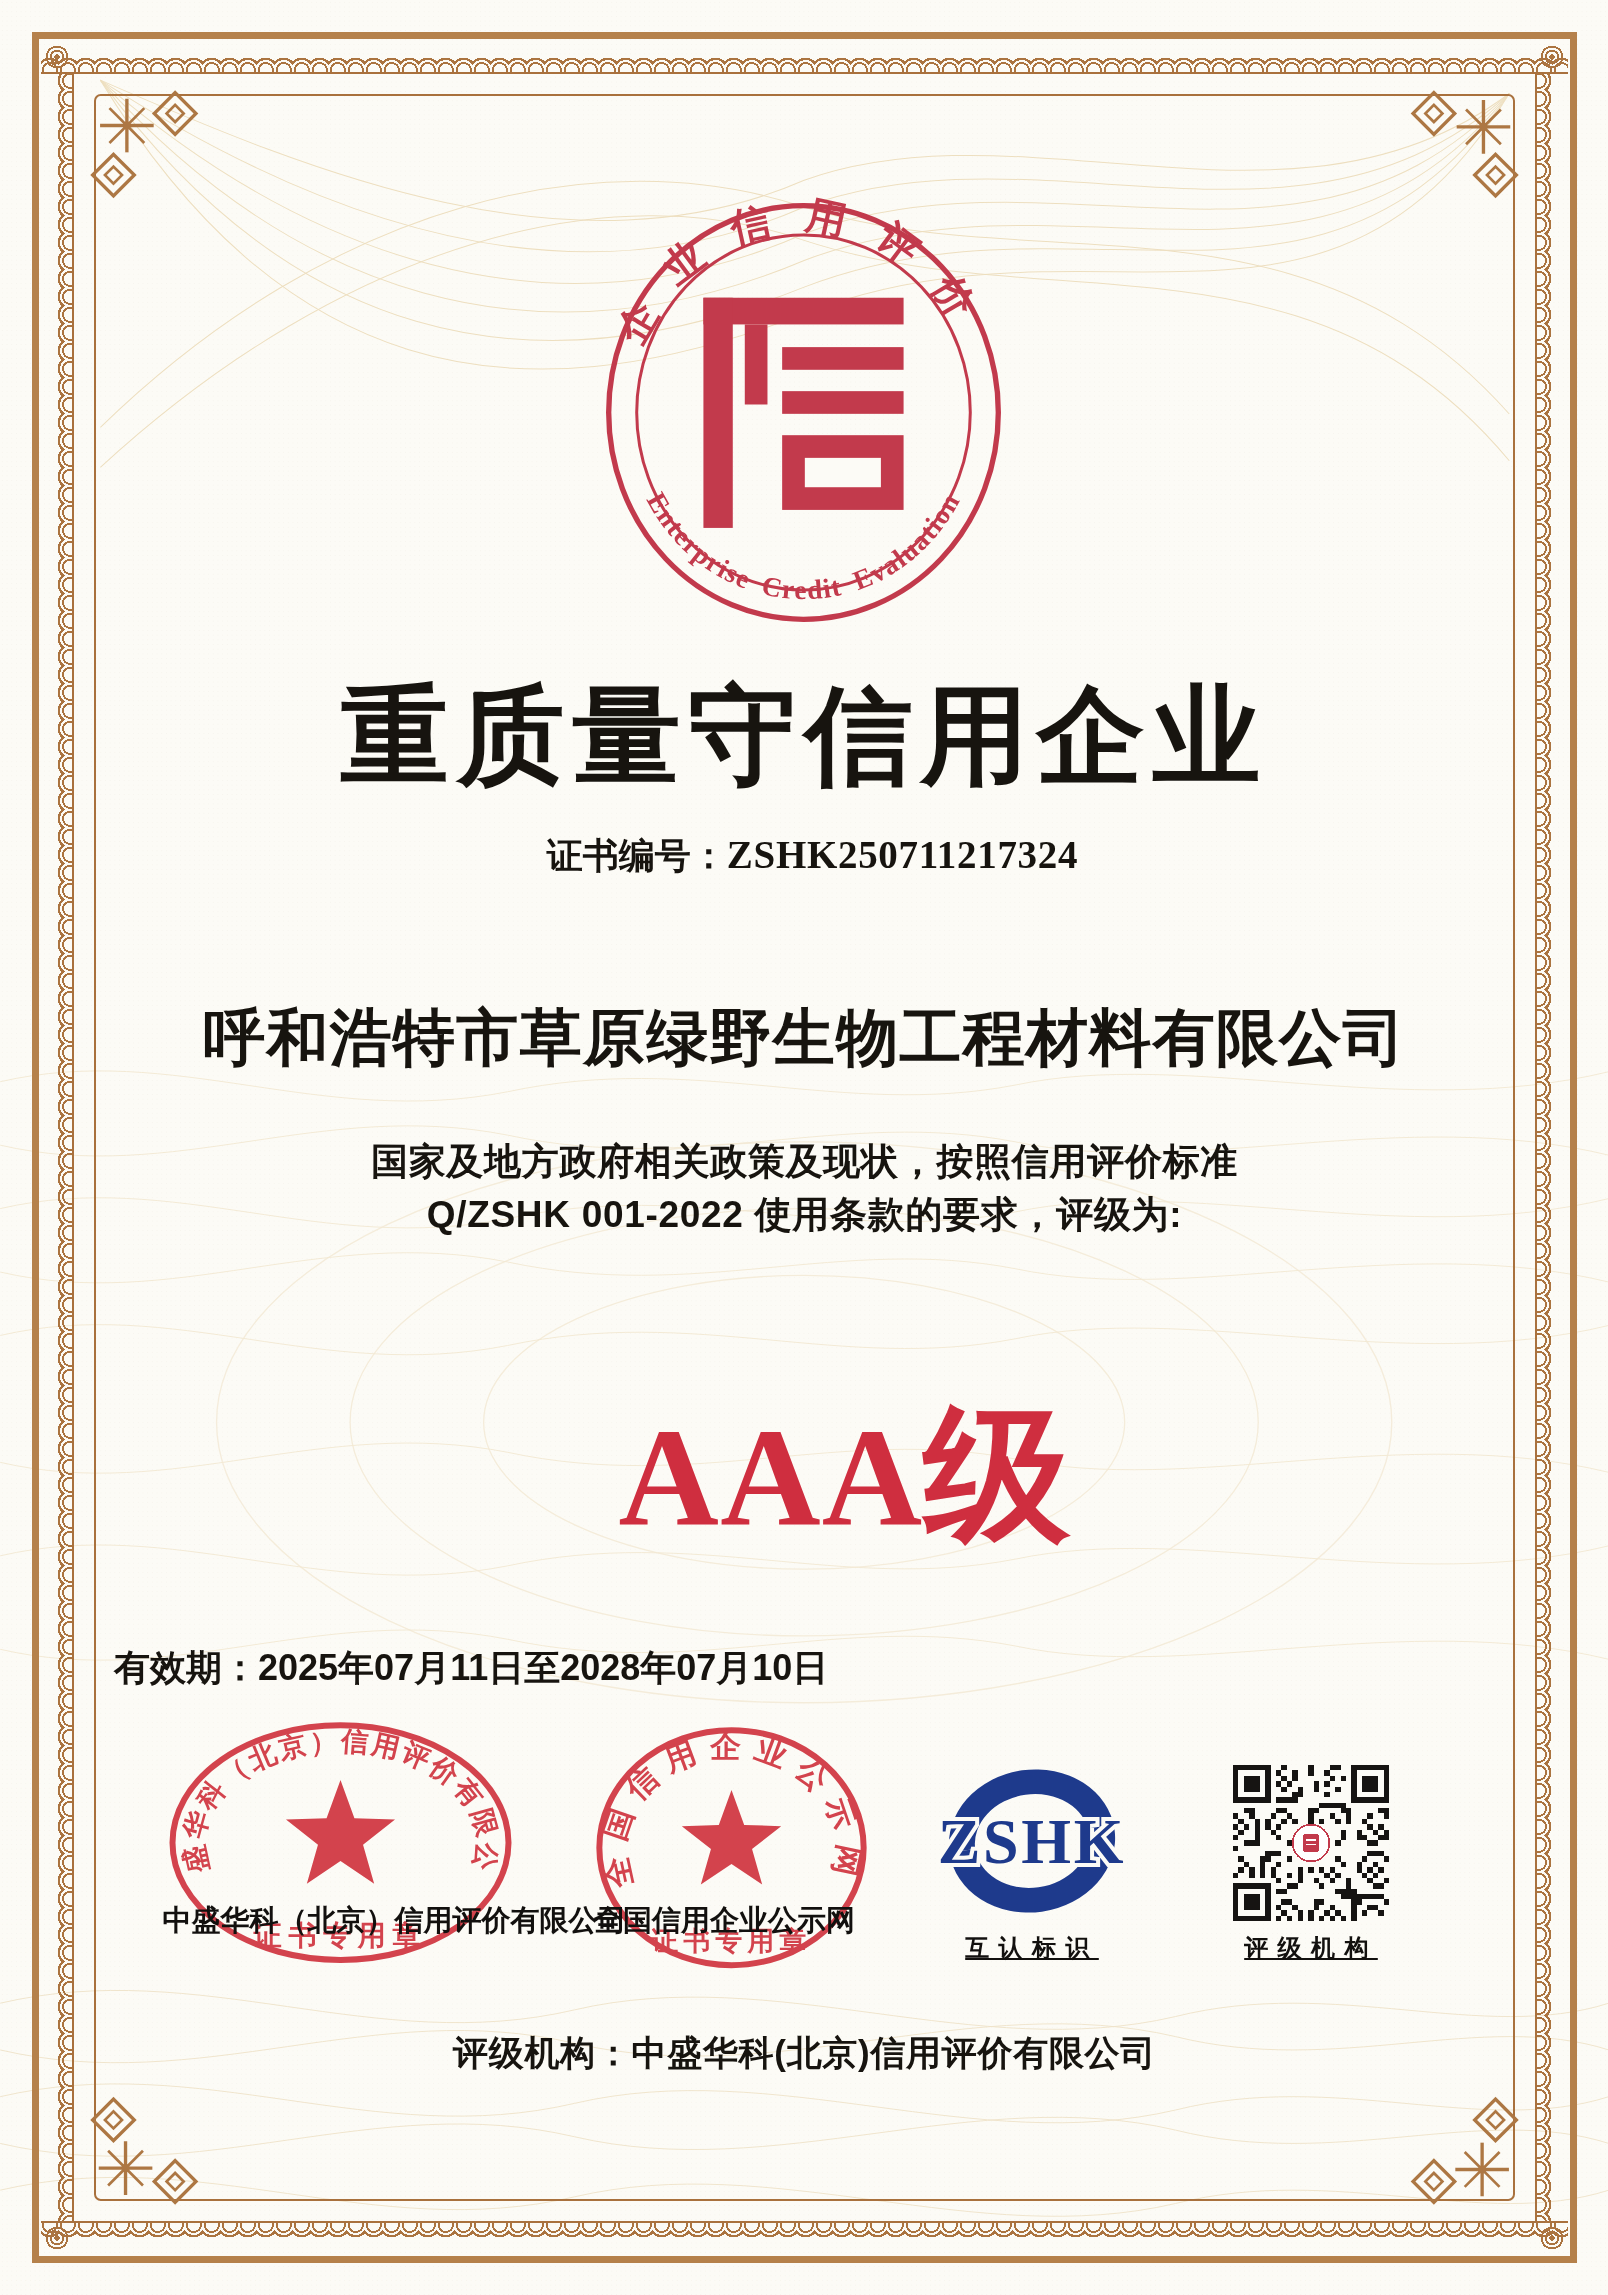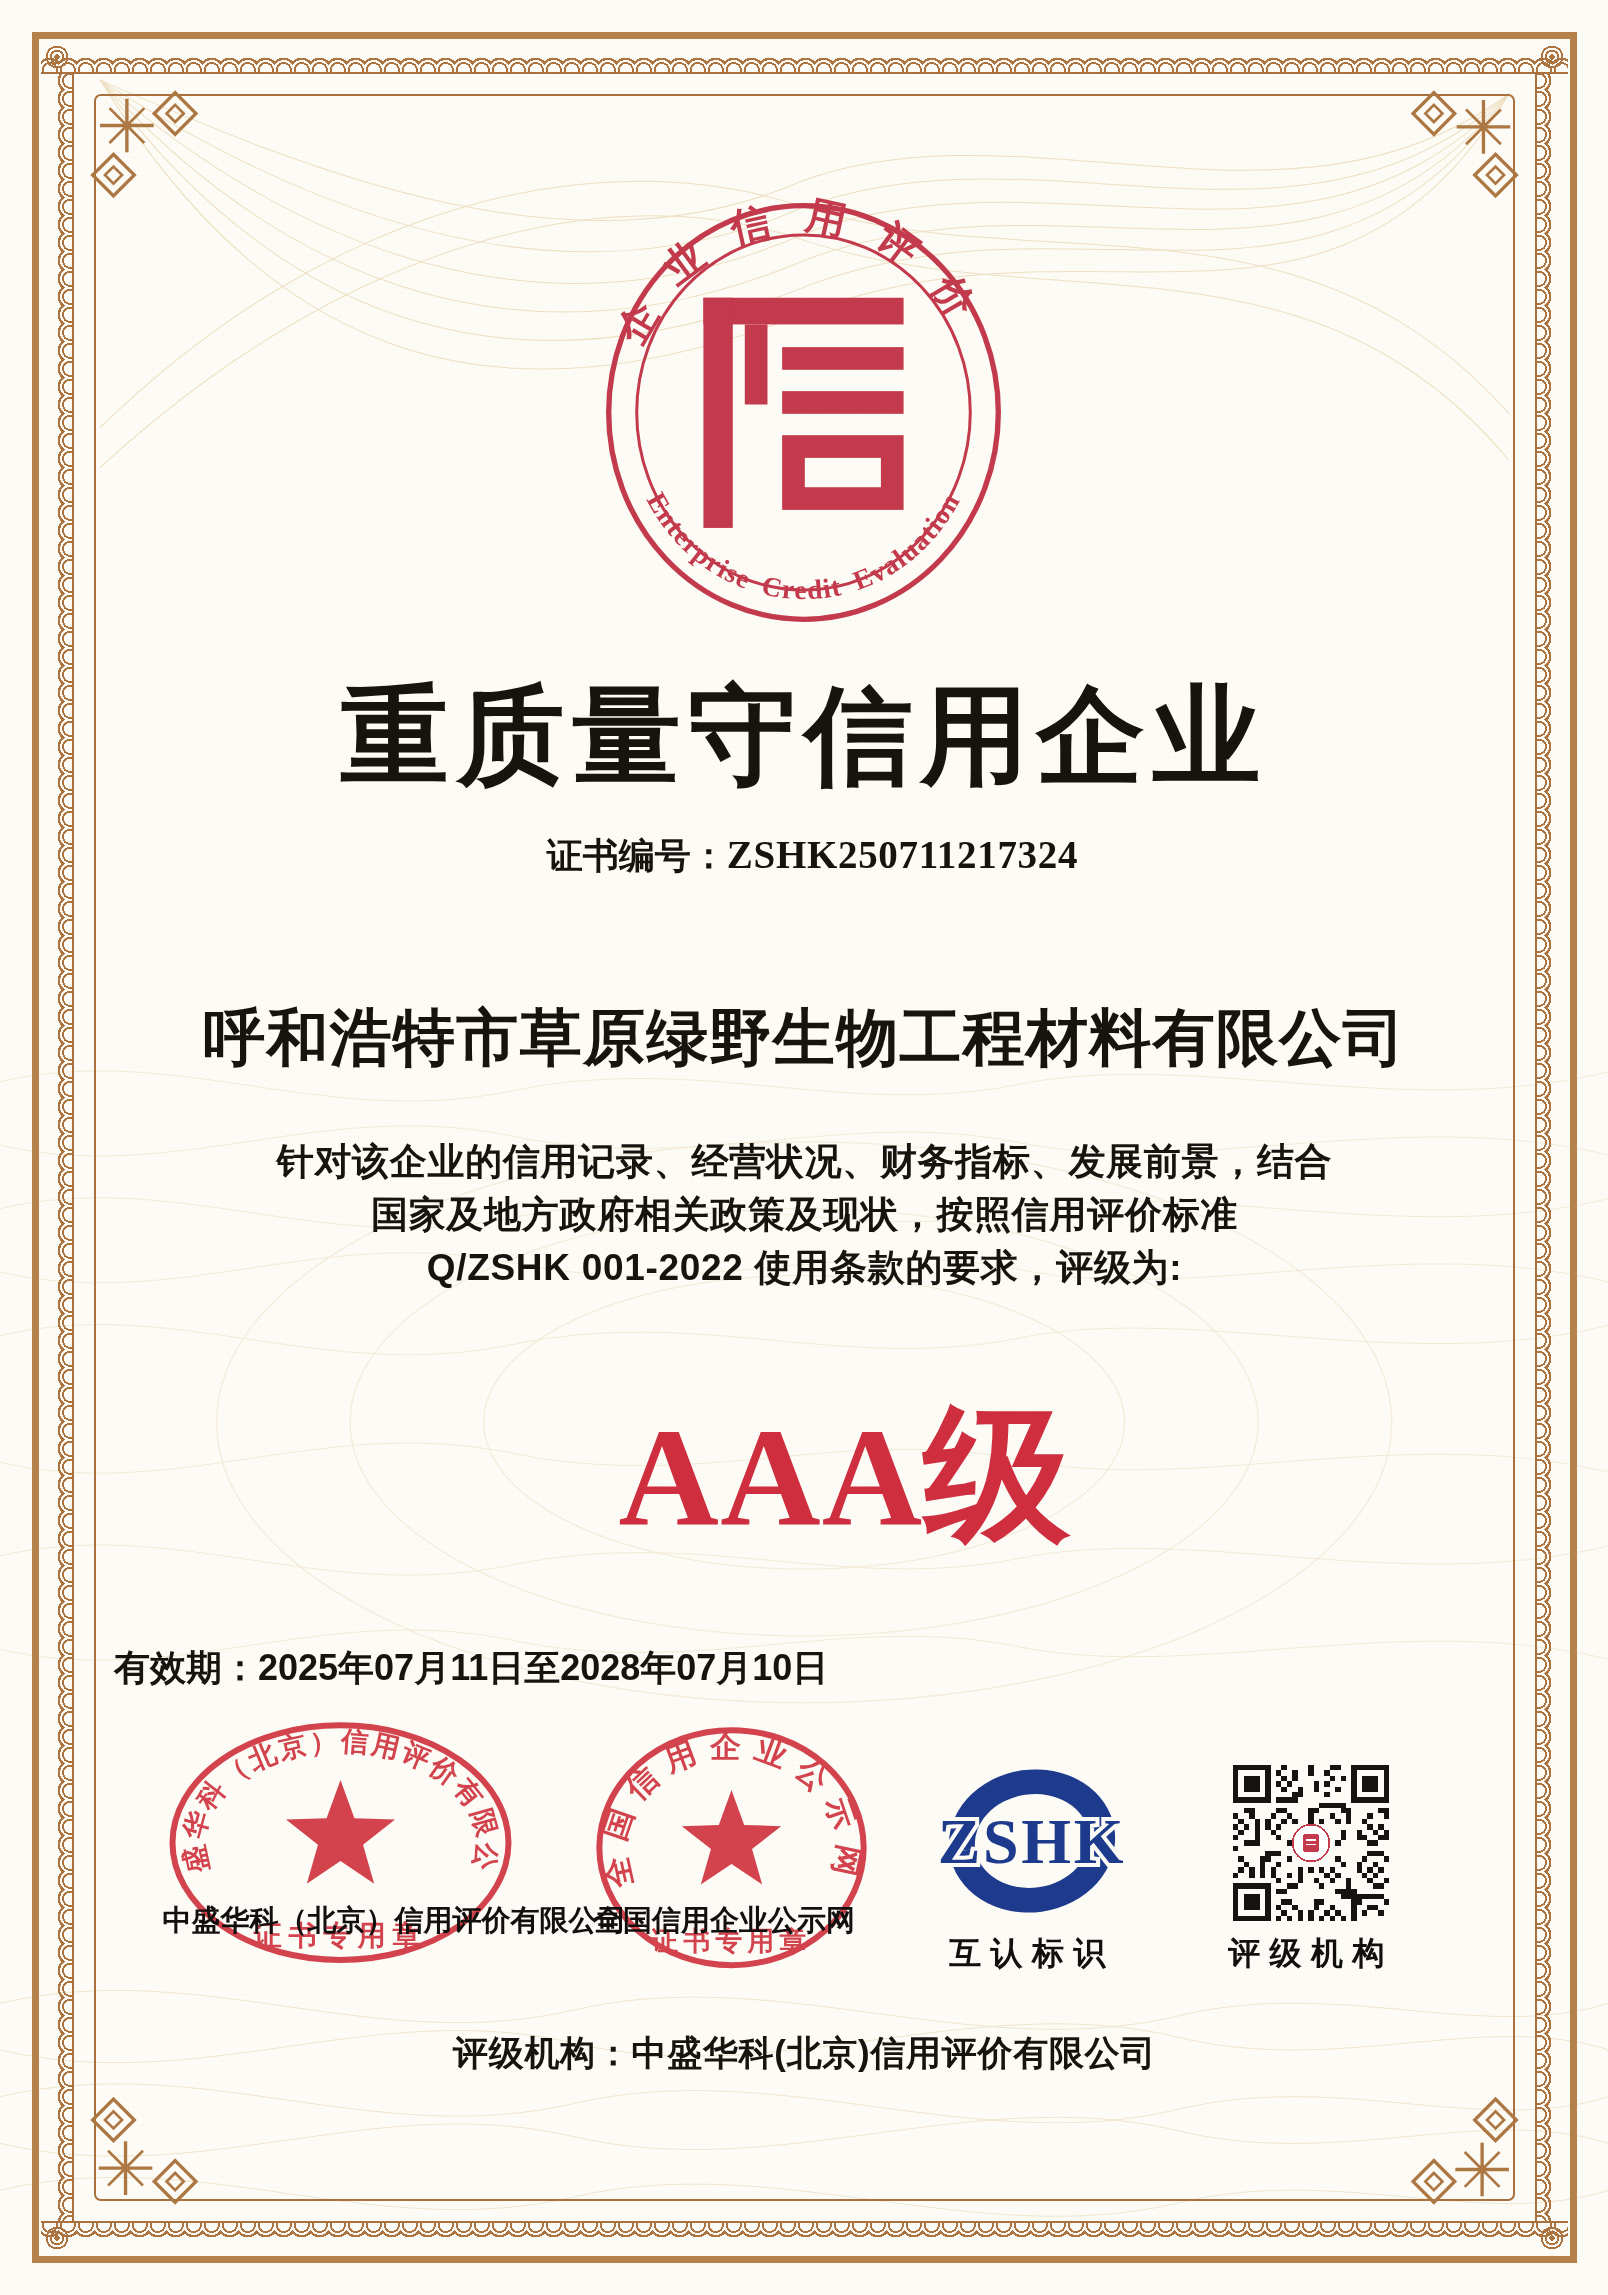--- a/index.html
+++ b/index.html
@@ -35,21 +35,21 @@
   .certline{font-size:36px;font-weight:700;}
   .certline .num{font-family:"Liberation Serif",serif;font-weight:700;font-size:39px;letter-spacing:0.7px;}
   .company{font-size:62px;font-weight:900;letter-spacing:1.3px;}
   .bodytext{font-size:37px;font-weight:700;line-height:53px;letter-spacing:0.7px;}
   .rating{z-index:2;}
   .rating .grade{font-family:"Liberation Serif",serif;font-weight:700;font-size:139px;color:#cf2e3f;letter-spacing:1.3px;}
   .rating .suffix{font-weight:900;font-size:147px;color:#cf2e3f;}
   .validity{position:absolute;left:114px;top:1644px;font-size:36px;font-weight:700;z-index:2;}
   .caption{position:absolute;font-weight:700;color:#12100e;z-index:4;text-align:center;}
   .cap-stamp{top:1901px;font-size:29px;}
-  .cap-small{top:1932px;font-size:32px;letter-spacing:9.4px;}
+  .cap-small{top:1932px;font-size:24px;letter-spacing:9.4px;text-decoration:underline;}
   .footer{font-size:35px;font-weight:700;z-index:2;letter-spacing:0.7px;}
   .bg{position:absolute;left:0;top:0;z-index:0;pointer-events:none;}
   .stampsvg{position:absolute;z-index:3;opacity:.95;}
   .logosvg{position:absolute;z-index:3;}
 </style>
 </head>
 <body>
 
 <div class="page">
 
@@ -202,21 +202,20 @@
 
   <div class="center-line title" style="top:679px;">重质量守信用企业</div>
 
   <div class="center-line certline" style="top:832px;padding-left:8px;">
     <span>证书编号：</span><span class="num">ZSHK250711217324</span>
   </div>
 
   <div class="center-line company" style="top:996px;">呼和浩特市草原绿野生物工程材料有限公司</div>
 
   <div class="center-line bodytext" style="top:1135px;">
-    <div>针对该企业的信用记录、经营状况、财务指标、发展前景，结合</div>
     <div>国家及地方政府相关政策及现状，按照信用评价标准</div>
     <div>Q/ZSHK 001-2022 使用条款的要求，评级为:</div>
   </div>
 
   <div class="center-line rating" style="top:1377px;margin-left:40px;">
     <span class="grade">AAA</span><span class="suffix">级</span>
   </div>
 
   <div class="validity">有效期：2025年07月11日至2028年07月10日</div>
 

